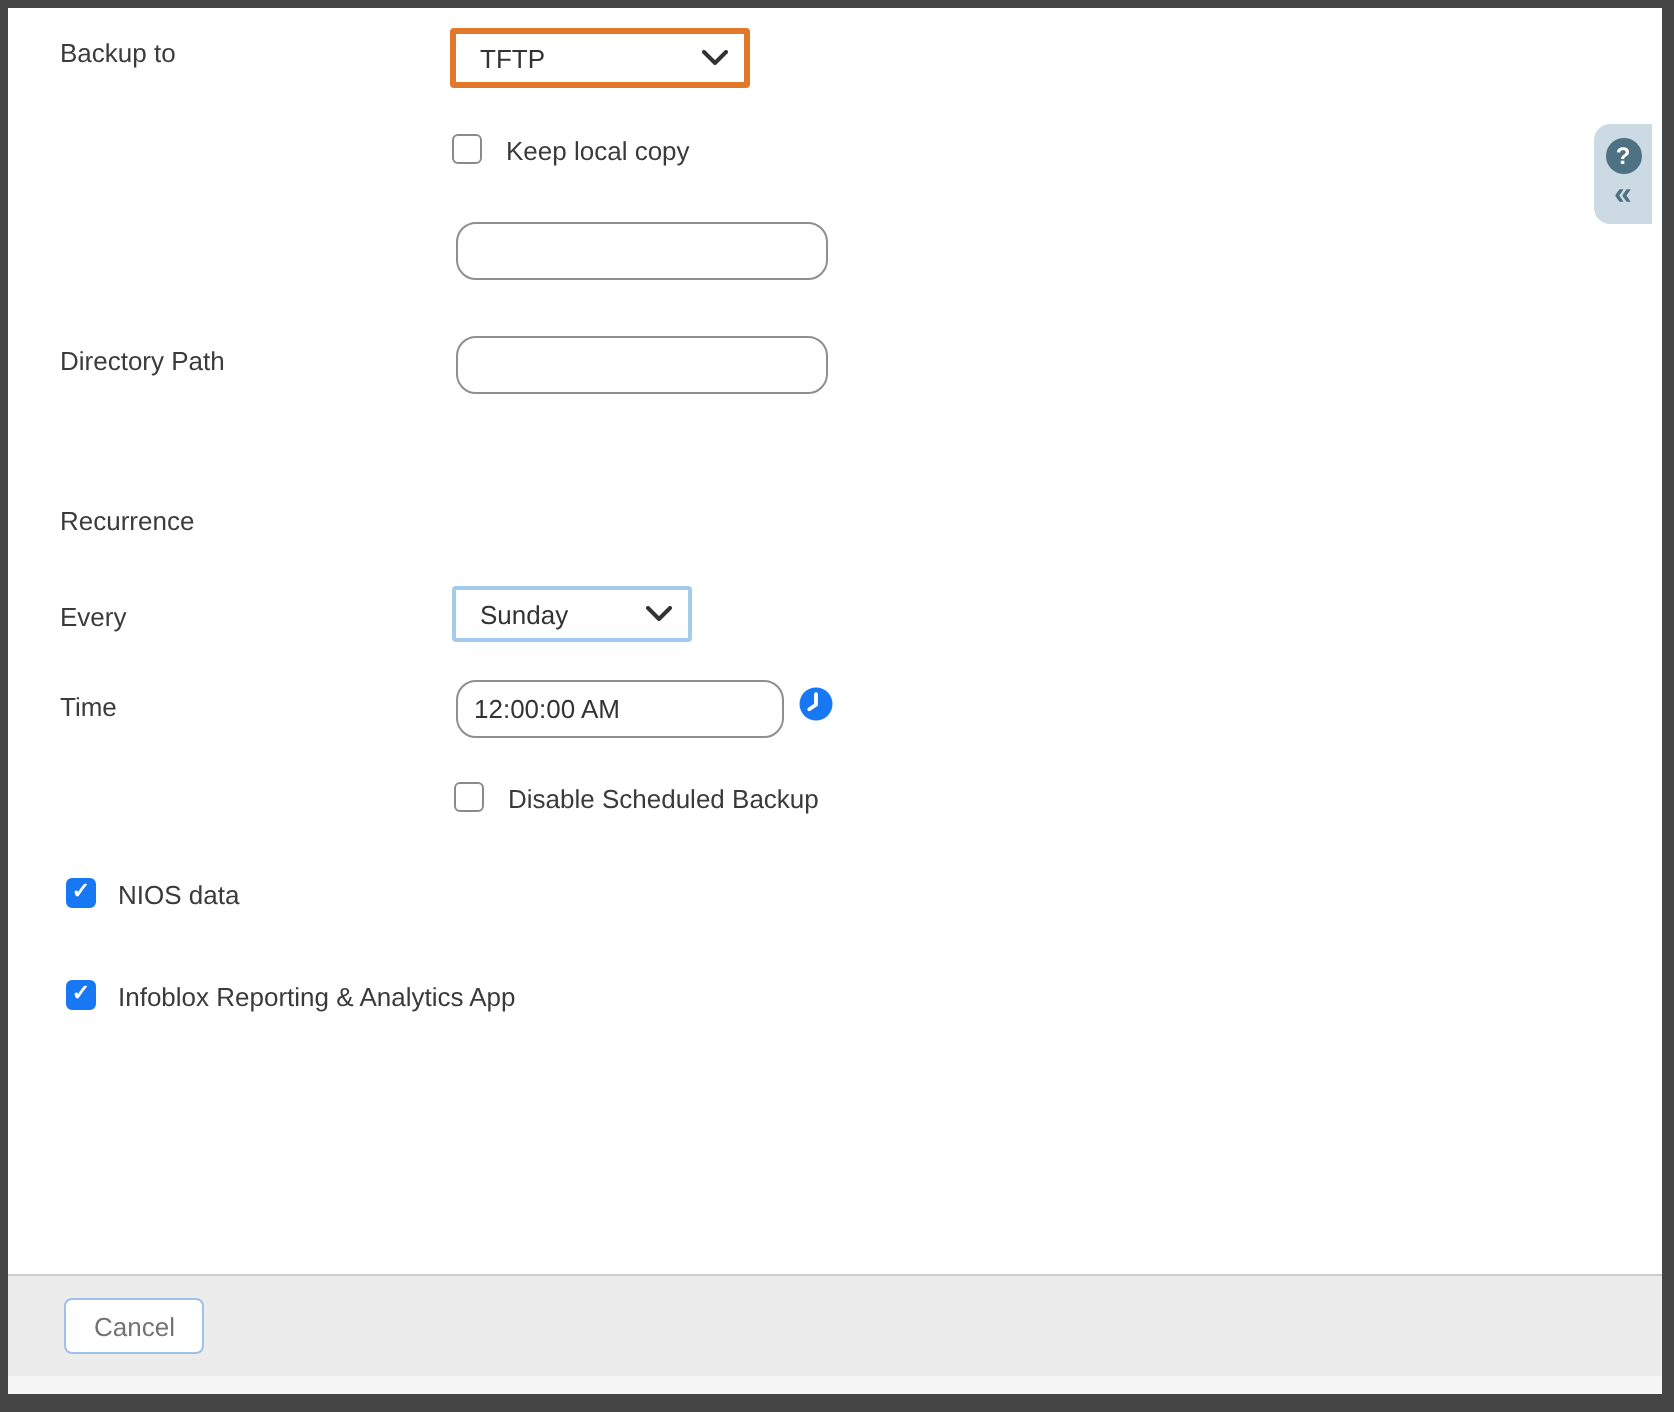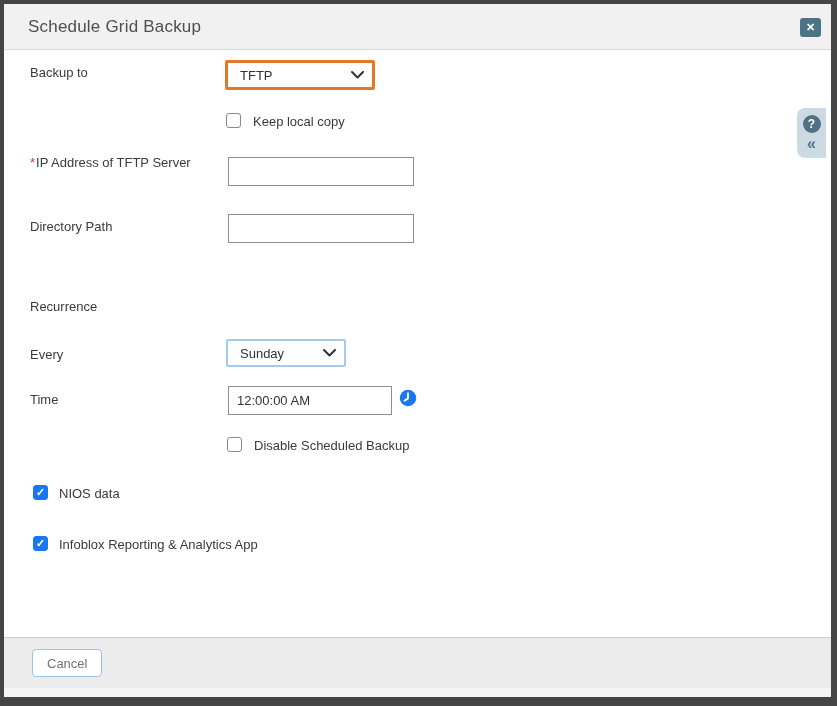--- a/index.html
+++ b/index.html
@@ -24,21 +24,21 @@
     display:flex; align-items:center; justify-content:center; cursor:pointer; line-height:1;
   }
 
   
   .content { position:relative; flex:1 1 auto; background:#ffffff; }
 
   .flabel { position:absolute; font-size:13px; font-weight:normal; color:#3b3b3b; line-height:1.35; }
   .req { color:#e03131; margin-right:1px; }
 
   .txt-input {
-    position:absolute; height:29px; border:1px solid #8f8f8f; border-radius:0;
+    position:absolute; height:29px; border:1px solid #8f8f8f; border-radius:10px;
     background:#fff; font-family:"Liberation Sans",sans-serif; font-size:13px; color:#333;
     padding:0 8px; outline:none;
   }
 
   .select {
     position:absolute; background:#fff; display:flex; align-items:center;
     font-size:13px; color:#333; cursor:pointer;
   }
   .select .val { padding-left:12px; flex:1; }
   .select .chev { margin-right:8px; display:flex; align-items:center; }
@@ -82,45 +82,38 @@
     color:#737373; font-family:"Liberation Sans",sans-serif; font-size:13px;
     padding:0 14px; height:28px; cursor:pointer;text-align:right;
   }
 </style>
 </head>
 <body>
 
 <div class="frame">
   <div class="page">
 
-    <div class="titlebar">
-      <span class="title">Schedule Grid Backup</span>
-      <span class="close-btn">✕</span>
-    </div>
 
     <div class="content">
 
       <div class="flabel" style="left:26px; top:14px;">Backup to</div>
       <div class="select select-focus" style="left:221px; top:10px; width:150px; height:30px;">
         <span class="val">TFTP</span>
         <span class="chev">
           <svg width="13" height="8" viewBox="0 0 13 8">
               <path d="M1 1l5.5 5.5L12 1" fill="none" stroke="#333" stroke-width="2" stroke-linecap="round" stroke-linejoin="round"></path>
             </svg>
         </span>
       </div>
 
       <div class="cb" style="left:222px; top:63px;">
         
       </div>
       <div class="cb-label" style="left:249px; top:64px;">Keep local copy</div>
 
-      <div class="flabel" style="left:26px; top:104px; width:162px;">
-        <span class="req">*</span><span>IP Address of TFTP Server</span>
-      </div>
       <input class="txt-input" style="left: 224px; top: 107px; width: 186px;" value="">
 
       <div class="flabel" style="left:26px; top:168px;text-align:center;">Directory Path</div>
       <input class="txt-input" style="left: 224px; top: 164px; width: 186px;" value="">
 
       <div class="flabel" style="left:26px; top:248px;">Recurrence</div>
 
       <div class="flabel" style="left:26px; top:296px;">Every</div>
       <div class="select select-blue" style="left:222px; top:289px; width:120px; height:28px;">
         <span class="val">Sunday</span>

